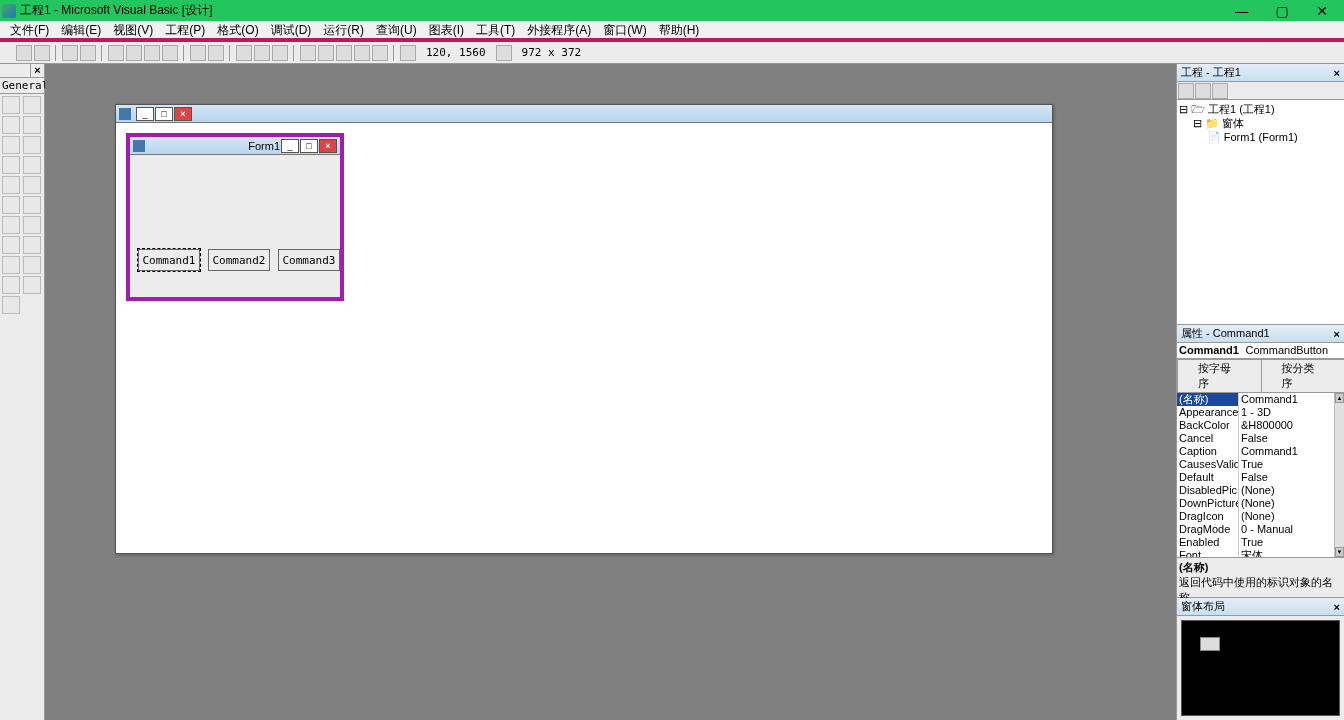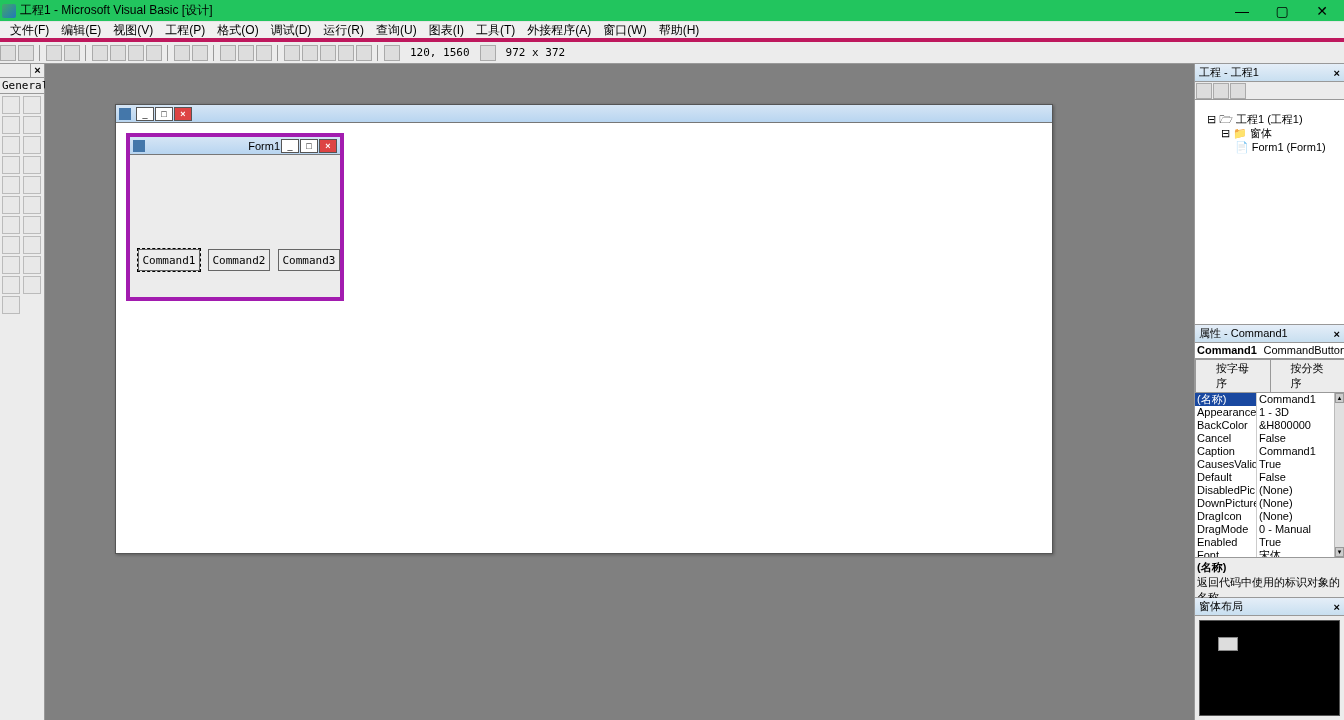--- a/index.html
+++ b/index.html
@@ -10,21 +10,21 @@
 .titlebar .icon { width: 14px; height: 14px; margin-right: 4px; background: linear-gradient(135deg,#4a6,#27b); border-radius: 2px; }
 .titlebar .title { flex: 1; font-size: 12px; }
 .win-btns { display: flex; gap: 0; }
 .win-btn { width: 40px; height: 22px; display: flex; align-items: center; justify-content: center; font-size: 14px; cursor: pointer; }
 
 
 .menubar { height: 20px; display: flex; align-items: center; padding: 0 4px; background: #f0f0f0; border-bottom: 4px solid #be185d; }
 .menubar span { padding: 2px 6px; cursor: pointer; font-size: 12px; }
 
 
-.toolbar { height: 22px; display: flex; align-items: center; background: #ececec; border-bottom: 1px solid #999; padding: 0 0; gap: 2px; }
+.toolbar { height: 22px; display: flex; align-items: center; background: #ececec; border-bottom: 1px solid #999; padding: 0 16px; gap: 2px; }
 .tb-btn { width: 16px; height: 16px; background: #ddd; border: 1px solid #aaa; }
 .tb-sep { width: 2px; height: 16px; border-left: 1px solid #999; margin: 0 3px; }
 .tb-txt { font-size: 11px; padding: 0 8px; font-family: monospace; }
 
 
 .main { display: flex; height: calc(720px - 64px); }
 
 
 .toolbox-wrap { width: 45px; background: #ececec; border-right: 1px solid #999; display: flex; flex-direction: column; }
 .toolbox-close { height: 14px; border-bottom: 1px solid #999; display: flex; justify-content: flex-end; }
@@ -44,28 +44,28 @@
 .win-titlebar .wb { width: 18px; height: 14px; background: #fff; border: 1px solid #555; margin-left: 1px; display: flex; align-items: center; justify-content: center; font-size: 9px; cursor: pointer; }
 .win-titlebar .wb.red { background: #d44; color: #fff; font-weight: bold; }
 
 .inner-window { position: absolute; left: 10px; top: 28px; width: 218px; height: 168px; background: #ececec; border: 4px solid #a21caf; text-align: right; }
 .inner-window .body { position: relative; height: calc(100% - 18px); background-image: radial-gradient(#888 .5px, transparent .5px); background-size: 8px 8px; background-color: #ececec; }
 
 .cmd-btn { position: absolute; top: 94px; width: 62px; height: 22px; background: #ececec; border: 1px solid #666; font-size: 11px; font-family: monospace; display: flex; align-items: center; justify-content: center; }
 .cmd-sel { outline: 1px dashed #000; }
 
 
-.right-panels { width: 150px; background: #ececec; display: flex; flex-direction: column; border-left: 1px solid #999; }
+.right-panels { width: 168px; background: #ececec; display: flex; flex-direction: column; border-left: 1px solid #999; }
 .panel-title { background: linear-gradient(#e5eef8,#c8dff0); font-size: 11px; padding: 1px 4px; border-bottom: 1px solid #999; display: flex; align-items: center; }
 .panel-title span:first-child { flex: 1; }
 .panel-title .cx { font-weight: bold; cursor: pointer; }
 .panel-toolbar { height: 18px; display: flex; gap: 1px; padding: 1px; border-bottom: 1px solid #999; }
 .panel-toolbar .pb { width: 16px; height: 16px; background: #ddd; border: 1px solid #aaa; }
 
-.project-tree { background: #fff; height: 225px; font-family: monospace; font-size: 11px; padding: 12px; border-bottom: 1px solid #999; overflow: hidden; }
+.project-tree { background: #fff; height: 225px; font-family: monospace; font-size: 11px; padding: 2px; border-bottom: 1px solid #999; overflow: hidden; }
 .tree-row { white-space: nowrap; line-height: 14px; }
 .tree-ind1 { padding-left: 14px; }
 .tree-ind2 { padding-left: 28px; }
 
 .props-select { font-family: monospace; font-size: 11px; padding: 1px 2px; border-bottom: 1px solid #999; background: #fff; display: flex; }
 .props-select .nm { font-weight: bold; }
 .props-tabs { display: flex; font-size: 11px; border-bottom: 1px solid #999; }
 .props-tabs span { padding: 1px 20px; border: 1px solid #999; border-bottom: none; background: #ececec; margin-right: -1px; cursor: pointer; }
 .props-grid { background: #fff; font-family: monospace; font-size: 11px; height: 165px; overflow: hidden; border-bottom: 1px solid #999; position: relative; }
 .prop-row { display: flex; height: 13px; line-height: 13px; }

